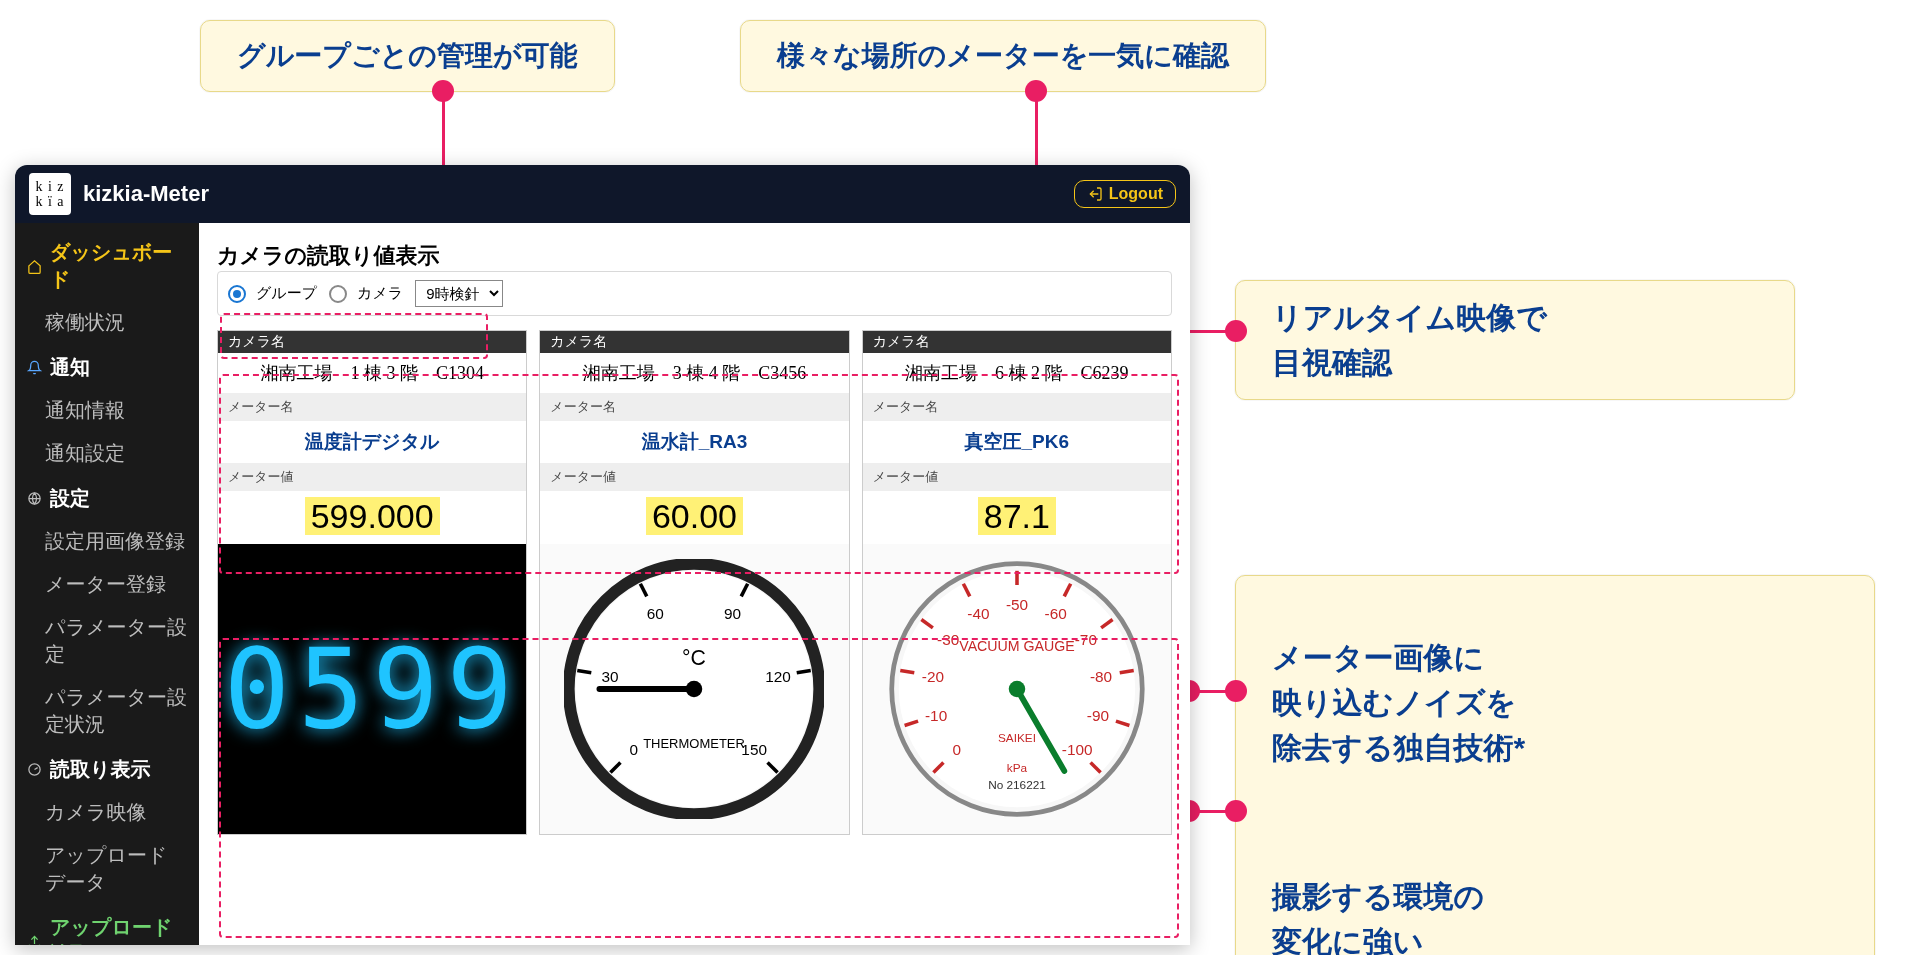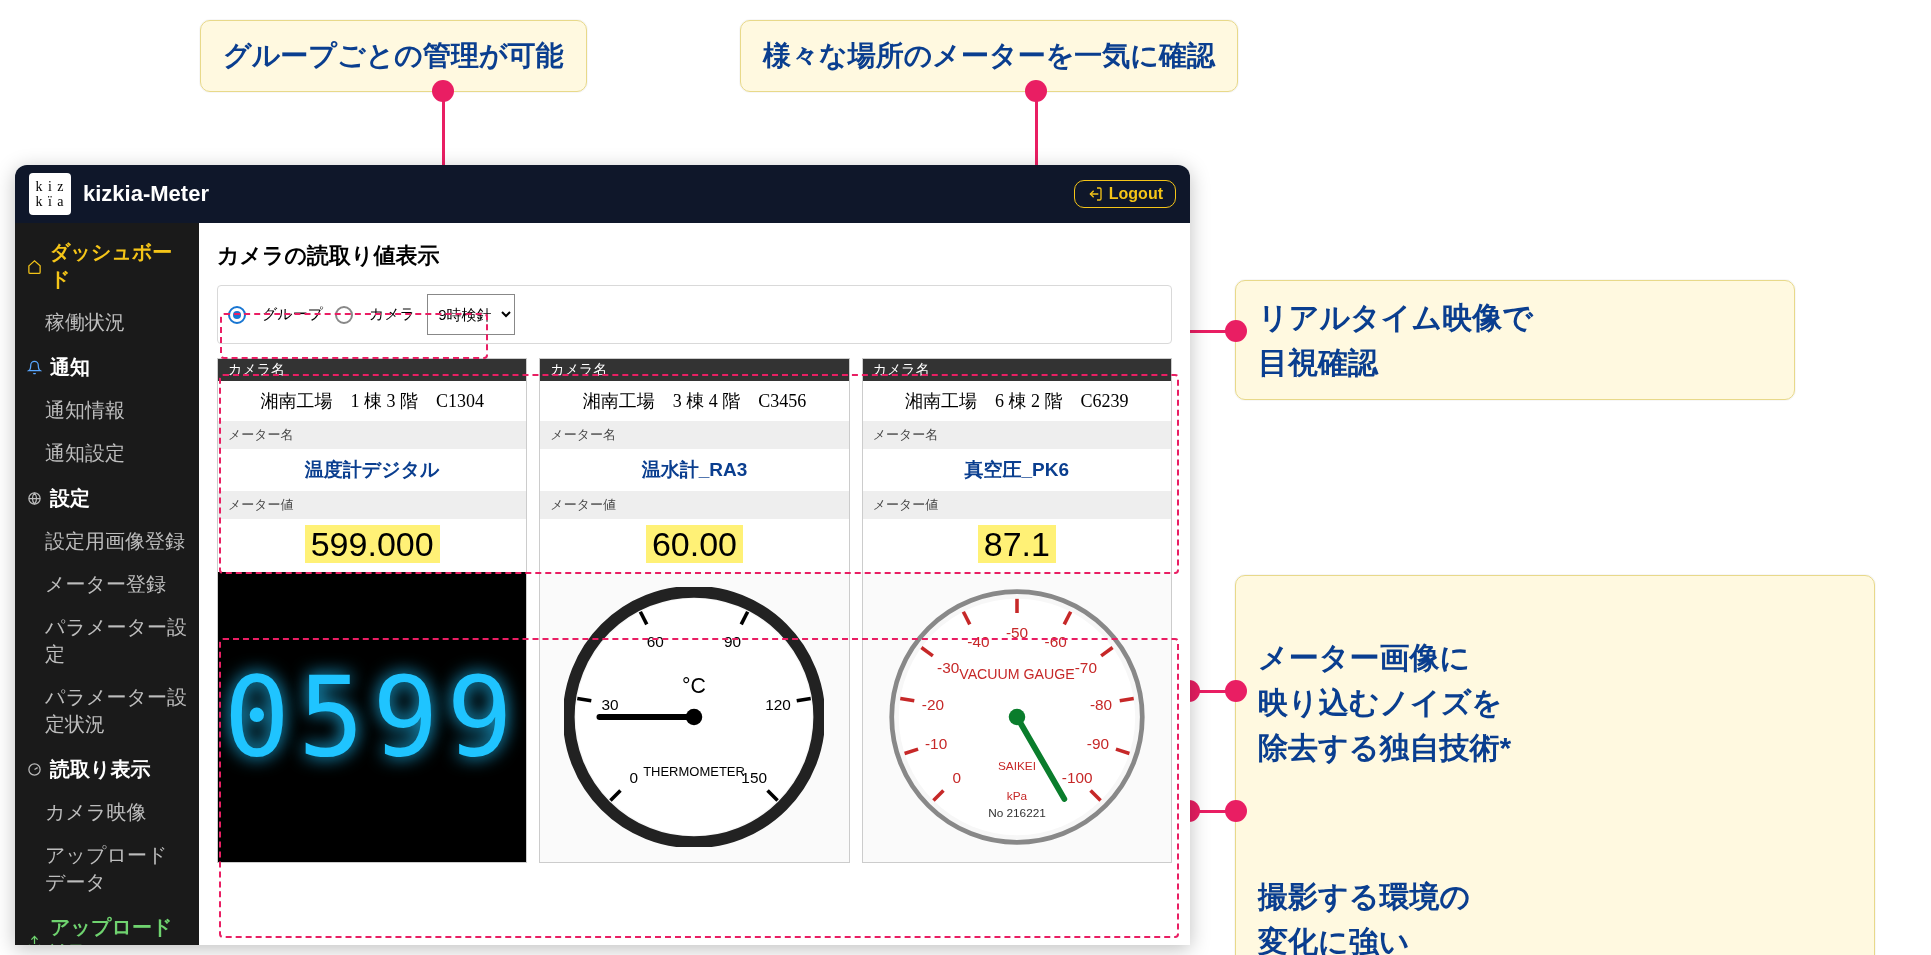--- a/index.html
+++ b/index.html
@@ -11,21 +11,21 @@
     position: relative;
     overflow: hidden;
   }
 
   
   .callout {
     position: absolute;
     background: #fff9e0;
     border: 1px solid #e8d98a;
     border-radius: 10px;
-    padding: 14px 22px;
+    padding: 14px 36px;
     color: #0a3e8f;
     font-size: 28px;
     font-weight: 600;
     line-height: 1.5;
     white-space: nowrap;
     box-shadow: 0 0 0 1px rgba(0,0,0,.03);
   }
   .dot {
     position: absolute;
     width: 22px; height: 22px;
@@ -125,43 +125,43 @@
   .nav-ico { width:15px; height:15px; flex: 0 0 auto; }
 
   
   .main {
     flex: 1;
     background: #fff;
     padding: 18px 18px 0;
     overflow: hidden;
     position: relative;
   }
-  .page-title { font-size: 22px; font-weight: 600; margin-bottom: 14px; font-family: Liberation Mono, monospace; }
+  .page-title { font-size: 22px; font-weight: 600; margin-bottom: 0; font-family: Liberation Mono, monospace; }
 
   .filter-bar {
     border: 1px solid #d9d9d9;
     border-radius: 4px;
     padding: 8px 10px;
     display: flex;
     align-items: center;
     gap: 12px;
     font-size: 15px;
     margin-bottom: 14px;
   }
-  .filter-bar label { display:flex; align-items:center; gap:16px; cursor:pointer; }
+  .filter-bar label { display:flex; align-items:center; gap:10px; cursor:pointer; }
   .filter-bar input[type=radio]{
     appearance:none; width:18px; height:18px; border:2px solid #1976d2; border-radius:50%;
     display:inline-flex; align-items:center; justify-content:center; cursor:pointer; background:#fff;
   }
   .filter-bar input[type=radio]:checked::after{
     content:""; width:8px; height:8px; border-radius:50%; background:#1976d2;
   }
   .filter-bar input[type=radio].unchecked{ border-color:#888; }
   .filter-bar select {
-    font-size: 15px; padding: 10px 6px; border:1px solid #888; background:#fff; cursor:pointer;
+    font-size: 15px; padding: 3px 6px; border:1px solid #888; background:#fff; cursor:pointer;
   }
 
   .cards { display:flex; gap:12px; }
   .card {
     flex: 1;
     border: 1px solid #ccc;
     display:flex; flex-direction:column;
   }
   .card .hdr {
     background:#333; color:#fff; font-size:14px; padding:2px 10px;

